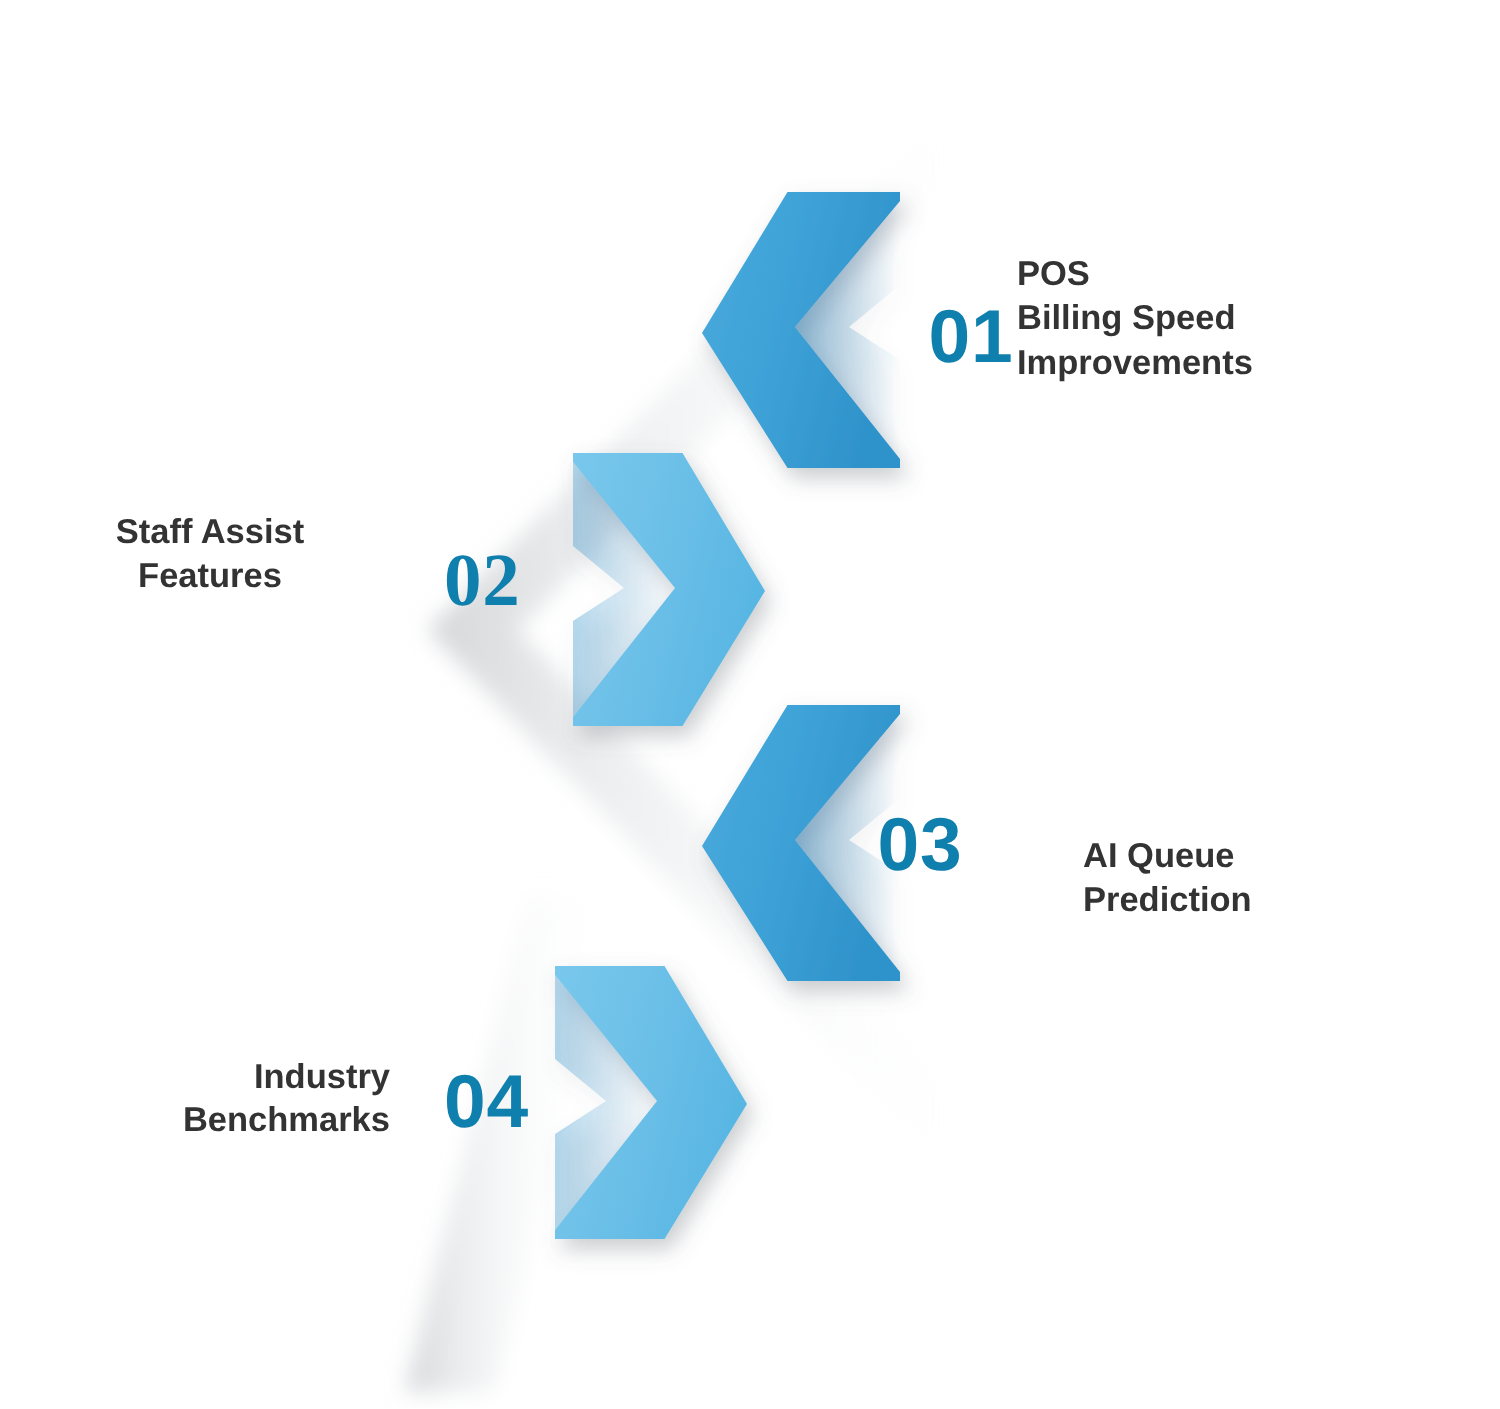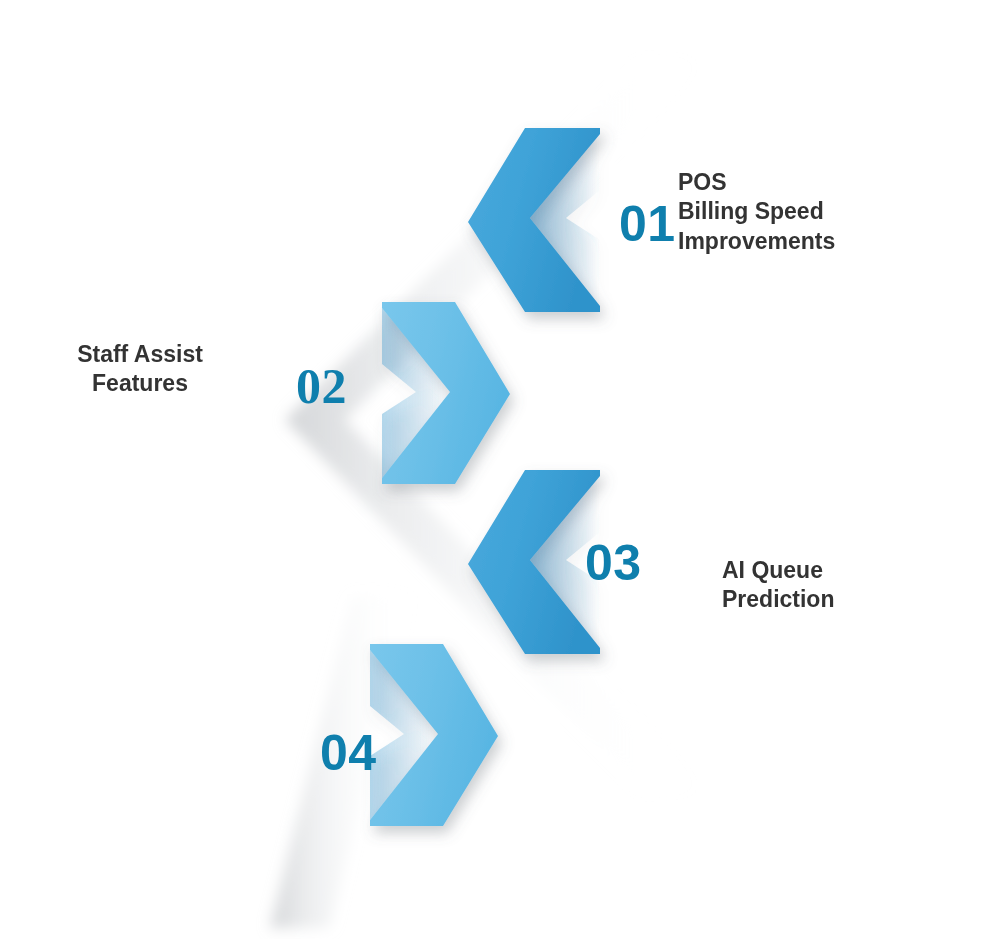--- a/index.html
+++ b/index.html
@@ -55,21 +55,21 @@
 
   
   .pos-02-num { left: 296px; top: 361px; font-family: Liberation Serif, serif; }
   .pos-02-lab { left: 20px; right: auto; top: 340px; width: 240px; text-align: center; }
 
   
   .pos-03-num { left: 573px; top: 538px; margin-left: 12px; }
   .pos-03-lab { left: 678px; top: 556px; text-align: left; margin-left: 44px; }
 
   
-  .pos-04-num { left: 296px; top: 728px; margin-left: 24px; }
+  .pos-04-num { left: 296px; top: 709px; }
   .pos-04-lab { left: 20px; top: 703px; width: 240px; text-align: right; }
 </style>
 </head>
 <body>
 
 <div id="infographic">
 
   <svg class="chevron-layer" viewBox="0 0 1000 939" width="1000" height="939">
     <defs>
 
@@ -157,14 +157,16 @@
 
   <div class="item-num pos-02-num">02</div>
   <div class="item-label pos-02-lab">Staff Assist
 Features</div>
 
   <div class="item-num pos-03-num">03</div>
   <div class="item-label pos-03-lab">AI Queue
 Prediction</div>
 
   <div class="item-num pos-04-num">04</div>
+  <div class="item-label pos-04-lab">Industry
+Benchmarks</div>
 
 </div>
 
 </body></html>

